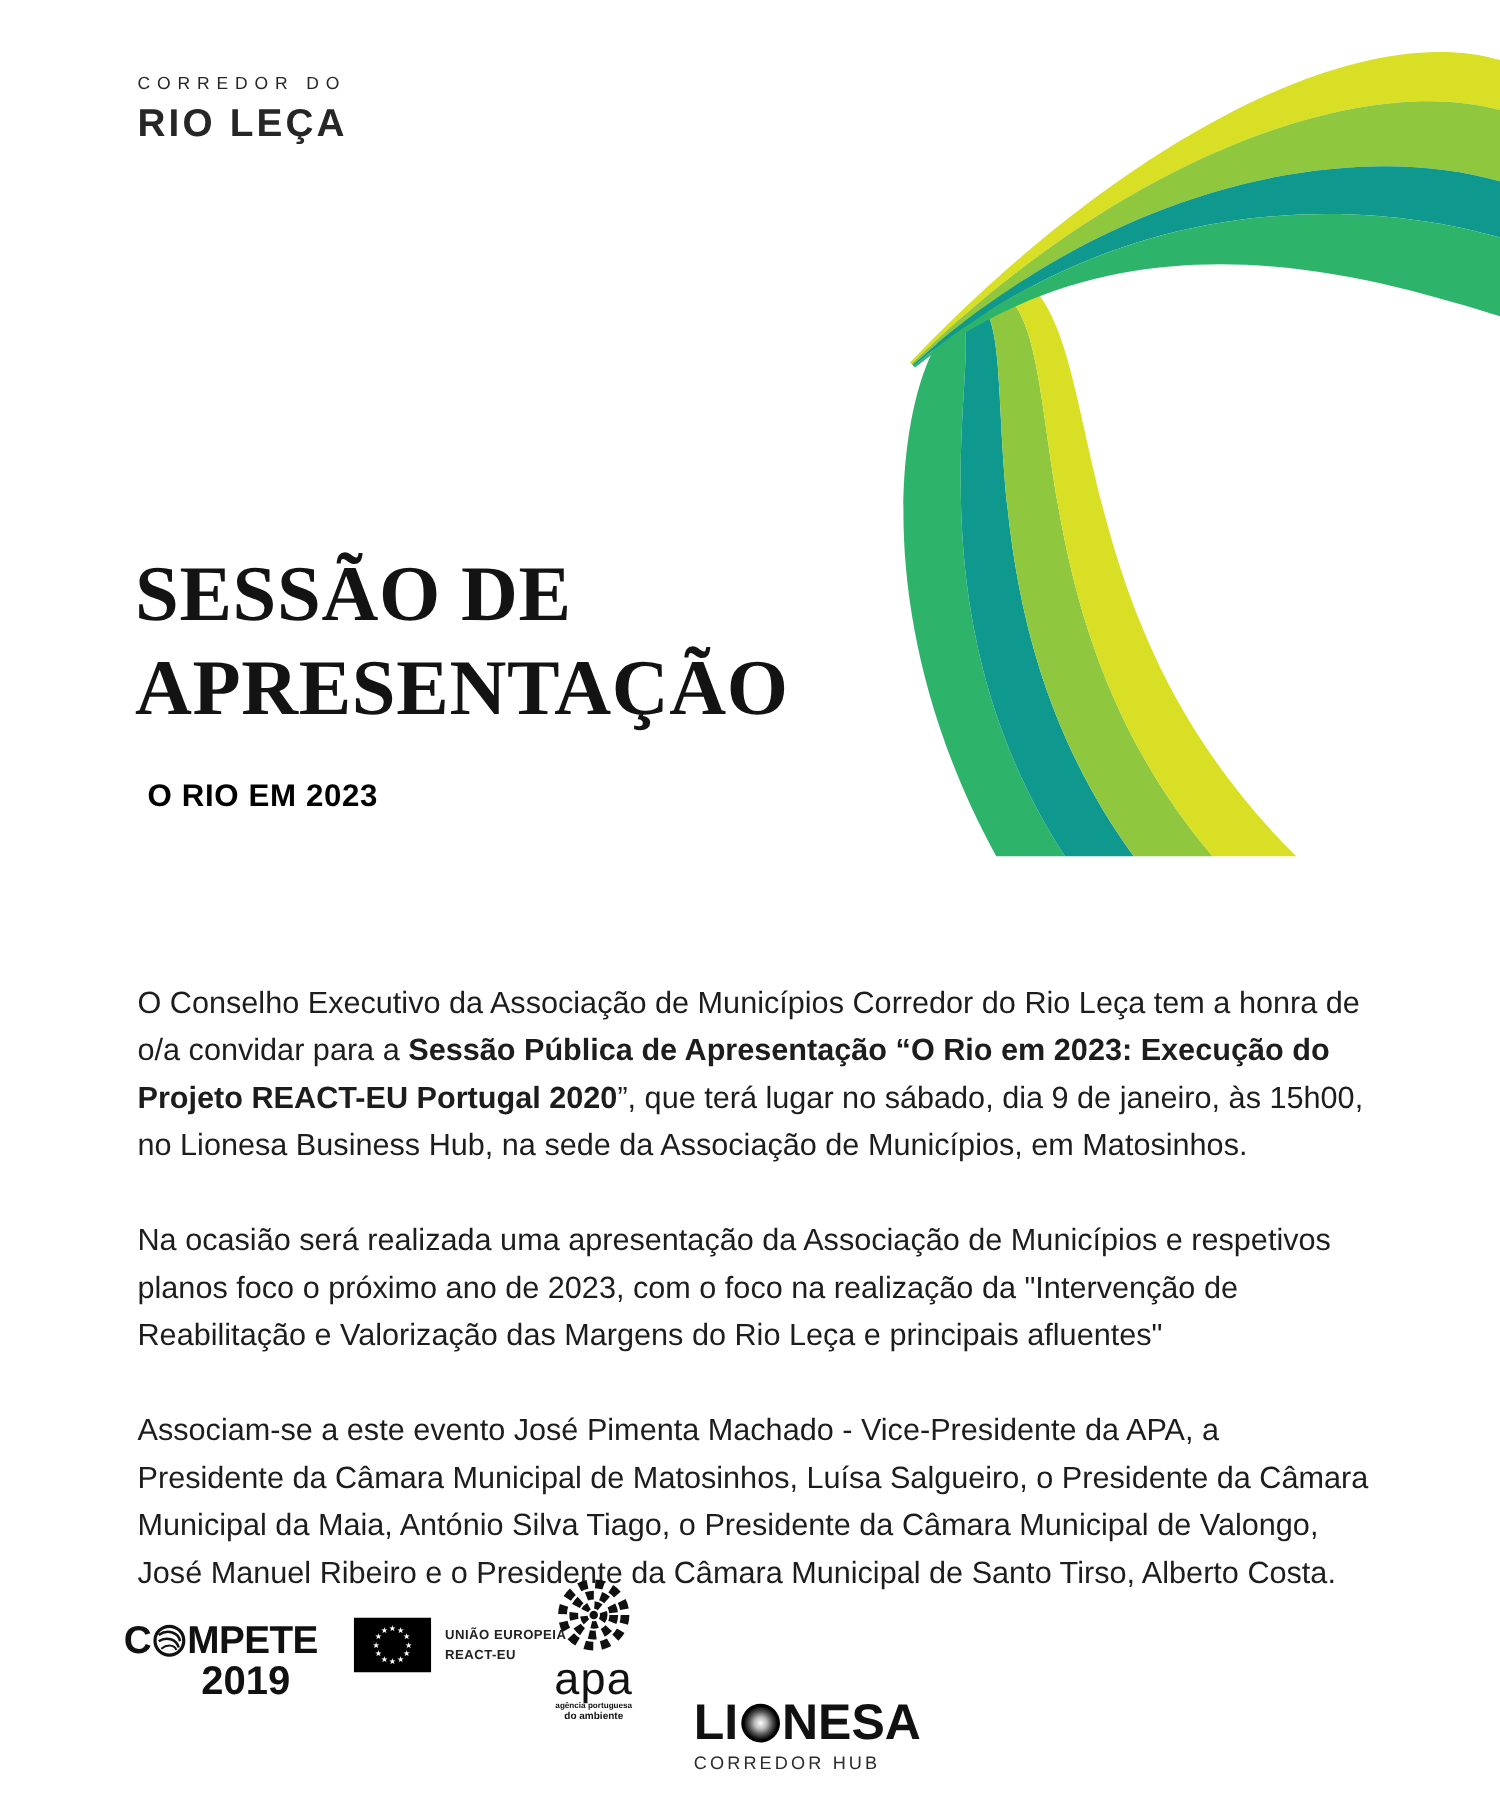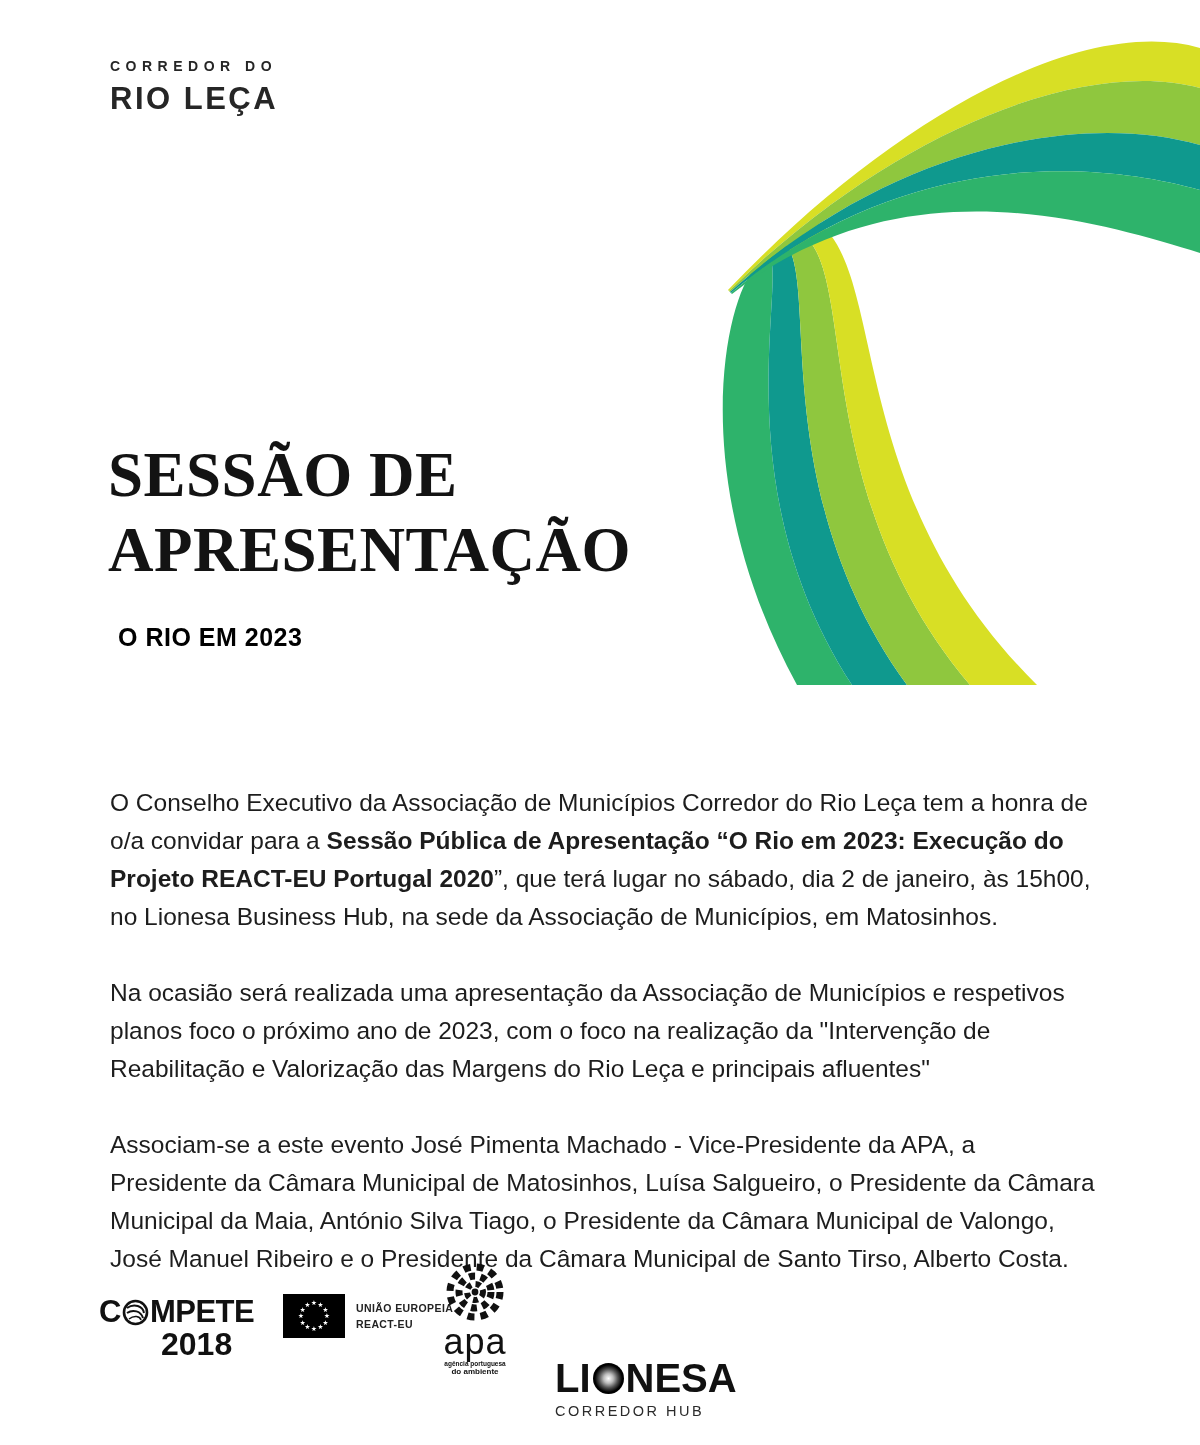--- a/index.html
+++ b/index.html
@@ -3,21 +3,21 @@
 <meta charset="utf-8">
 <style>
   * { margin:0; padding:0; box-sizing:border-box; }
   html,body { background:#ffffff; }
   body {
     width:1200px; height:1445px; position:relative; overflow:hidden;
     font-family:"Liberation Sans", sans-serif; color:#1c1c1c;
   }
   
   .brand { position:absolute; left:110px; top:58px; color:#262626; }
-  .brand-top { font-size:14px; letter-spacing:5.5px; font-weight:700; }
+  .brand-top { font-size:14px; letter-spacing:5.5px; font-weight:400; }
   .brand-main { font-size:31px; letter-spacing:2.5px; font-weight:600; margin-top:7px; }
   
   .ribbon { position:absolute; left:700px; top:0; width:500px; height:700px; }
   
   .title {
     position:absolute; left:108px; top:438px;
     font-family:"Liberation Serif", serif; font-weight:700;
     font-size:63px; line-height:75px; color:#131313; letter-spacing:0.5px;
   }
   
@@ -72,37 +72,37 @@
 <div class="title">
   <div>SESSÃO DE</div>
   <div>APRESENTAÇÃO</div>
 </div>
 
 <div class="subtitle">
   <div class="l1">O RIO EM 2023</div>
 </div>
 
 <div class="body-text">
-  <p><span>O Conselho Executivo da Associação de Municípios Corredor do Rio Leça tem a honra de o/a convidar para a </span><b>Sessão Pública de Apresentação “O Rio em 2023: Execução do Projeto REACT-EU Portugal 2020</b><span>”, que terá lugar no sábado, dia 2 de janeiro, às 15h00, no Lionesa Business Hub, na sede da Associação de Municípios, em Matosinhos.</span></p>
+  <p><span>O Conselho Executivo da Associação de Municípios Corredor do Rio Leça tem a honra de o/a convidar para a </span><b>Sessão Pública de Apresentação “O Rio em 2023: Execução do Projeto REACT-EU Portugal 2020</b><span>”, que terá lugar no sábado, dia 9 de janeiro, às 15h00, no Lionesa Business Hub, na sede da Associação de Municípios, em Matosinhos.</span></p>
   <p>Na ocasião será realizada uma apresentação da Associação de Municípios e respetivos planos foco o próximo ano de 2023, com o foco na realização da "Intervenção de Reabilitação e Valorização das Margens do Rio Leça e principais afluentes"</p>
   <p>Associam-se a este evento José Pimenta Machado - Vice-Presidente da APA, a Presidente da Câmara Municipal de Matosinhos, Luísa Salgueiro, o Presidente da Câmara Municipal da Maia, António Silva Tiago, o Presidente da Câmara Municipal de Valongo, José Manuel Ribeiro e o Presidente da Câmara Municipal de Santo Tirso, Alberto Costa.</p>
 </div>
 
 <div class="compete">
   <div class="compete-l1">
     <span>C</span>
     <svg width="27" height="27" viewBox="0 0 27 27">
       <circle cx="13.5" cy="13.5" r="11.5" fill="none" stroke="#111" stroke-width="2.6"></circle>
       <path d="M 5,9 C 12,4 21,7 22,14" fill="none" stroke="#111" stroke-width="2"></path>
       <path d="M 5,14 C 11,10 19,12 21,19" fill="none" stroke="#111" stroke-width="2"></path>
       <path d="M 7,20 C 12,16 18,17 19,21" fill="none" stroke="#111" stroke-width="1.6"></path>
     </svg>
     <span>MPETE</span>
   </div>
-  <div class="compete-l2">2018</div>
+  <div class="compete-l2">2019</div>
 </div>
 
 <svg class="eu-flag" width="62" height="44" viewBox="0 0 62 44">
   <rect x="0" y="0" width="62" height="44" fill="#000"></rect>
   <g fill="#fff" font-family="DejaVu Sans, sans-serif" font-size="6.5" text-anchor="middle">
     <text x="31" y="11">★</text>
       <text x="37.5" y="12.8">★</text>
       <text x="42.3" y="17.5">★</text>
     <text x="44" y="24">★</text>
       <text x="42.3" y="30.5">★</text>

